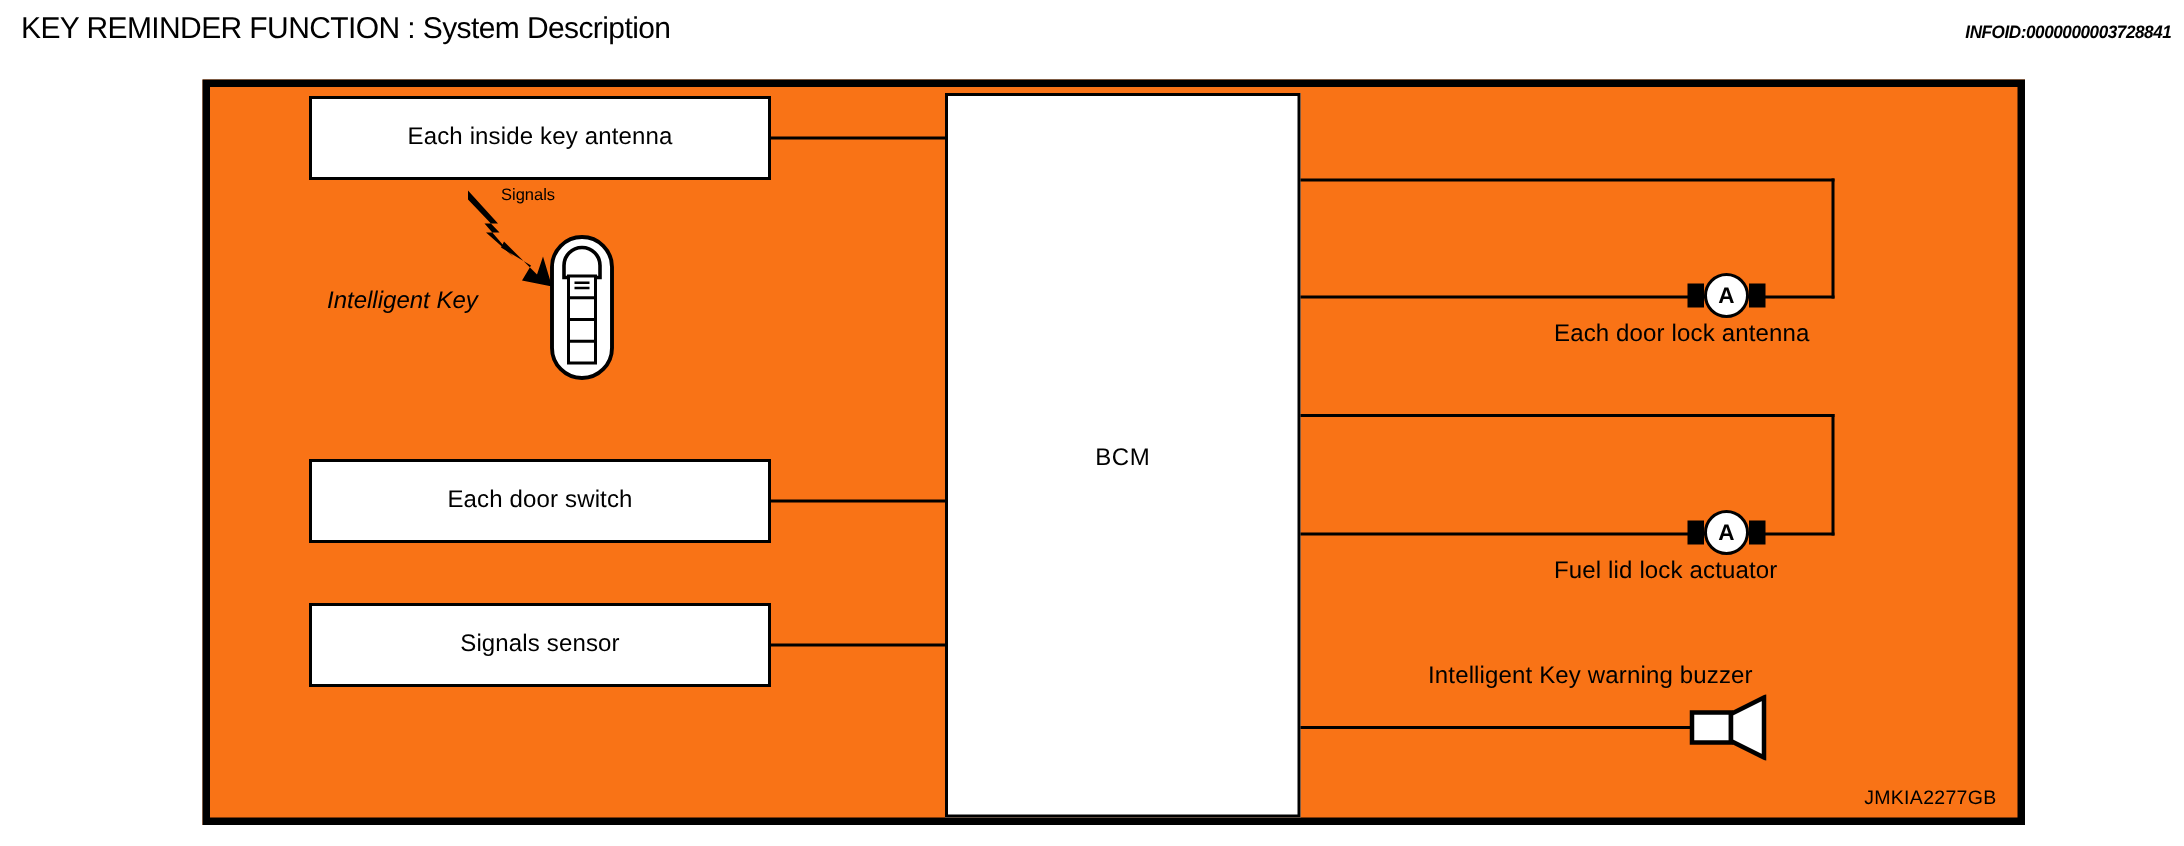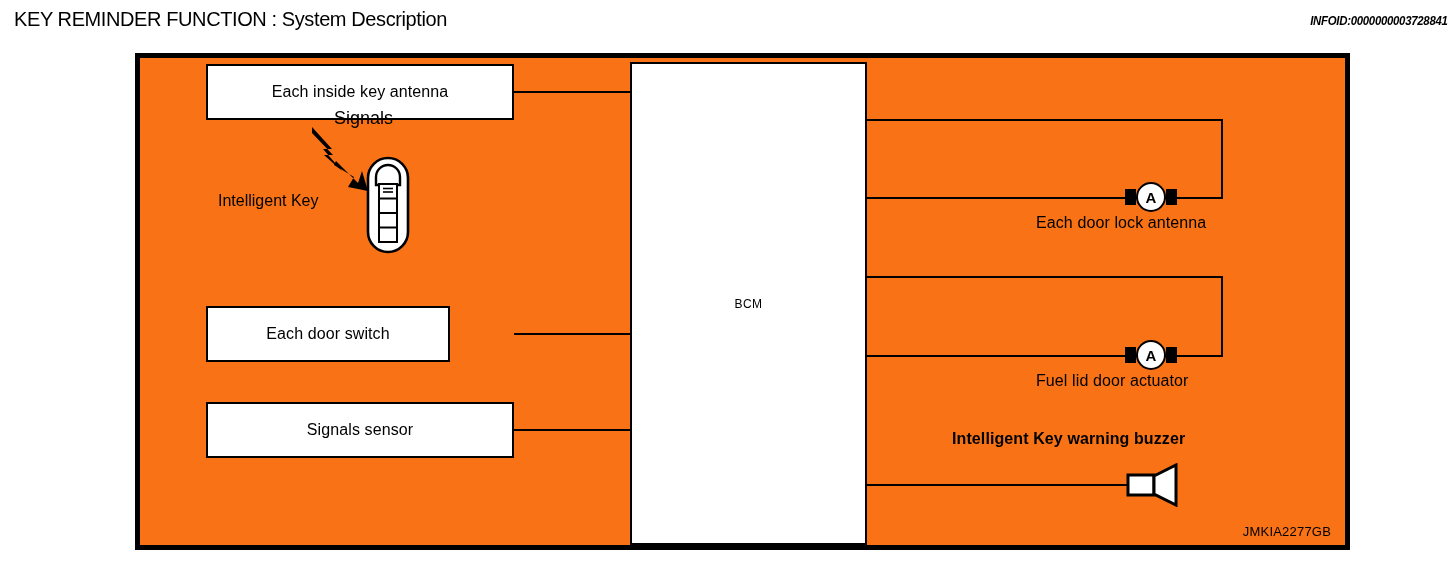--- a/index.html
+++ b/index.html
@@ -65,37 +65,37 @@
     background: #ffffff;
     display: flex;
     align-items: center;
     justify-content: center;
     font-size: 16px;
     letter-spacing: 0.1px;
     white-space: nowrap;
   }
 
   #box-inside-key-antenna { left: 66px;  top: 6px;   width: 308px; height: 56px; }
-  #box-door-switch        { left: 66px;  top: 248px; width: 244px; height: 56px; }
+  #box-door-switch        { left: 66px;  top: 248px; width: 308px; height: 56px; }
   #box-unlock-sensor      { left: 66px;  top: 344px; width: 308px; height: 56px; }
 
   #box-bcm {
     left: 490px;
     top: 4px;
     width: 237px;
     height: 483px;
     border: 2px solid #000000;
   }
   #bcm-label {
     position: absolute;
     left: 0;
     right: 0;
     top: 233px;
     text-align: center;
-    font-size: 12px;
+    font-size: 16px;
     letter-spacing: 0.4px;
   }
 
   
   .wire-h {
     position: absolute;
     height: 0;
     border-top: 2px solid #000000;
   }
   .wire-v {
@@ -159,44 +159,45 @@
 
   
   .output-label {
     position: absolute;
     font-size: 16px;
     white-space: nowrap;
     letter-spacing: 0.1px;
   }
   #label-door-lock-actuator { left: 896px; top: 156px; }
   #label-fuel-lid-actuator  { left: 896px; top: 314px; }
-  #label-buzzer             { left: 812px; top: 372px; font-weight: bold; }
+  #label-buzzer             { left: 812px; top: 384px; }
 
   
   #buzzer-icon {
     position: absolute;
     left: 986px;
     top: 405px;
     width: 60px;
     height: 44px;
   }
 
   
   #label-intelligent-key {
     position: absolute;
     left: 78px;
     top: 134px;
     font-size: 16px;
     white-space: nowrap;
+    font-style: italic;
   }
   #label-signals {
     position: absolute;
     left: 194px;
-    top: 50px;
-    font-size: 18px;
+    top: 66px;
+    font-size: 11px;
     white-space: nowrap;
   }
   #signal-arrow {
     position: absolute;
     left: 166px;
     top: 67px;
     width: 68px;
     height: 72px;
   }
   #key-fob {
@@ -282,21 +283,21 @@
     <div class="wire-h" id="wire-fl-top"></div>
     <div class="wire-v" id="wire-fl-right"></div>
     <div class="wire-h" id="wire-fl-bot"></div>
 
     <div class="actuator" id="actuator-fuel-lid">
       <span class="term term-left"></span>
       <span class="circle">A</span>
       <span class="term term-right"></span>
     </div>
 
-    <div class="output-label" id="label-fuel-lid-actuator">Fuel lid door actuator</div>
+    <div class="output-label" id="label-fuel-lid-actuator">Fuel lid lock actuator</div>
 
     <div class="wire-h" id="wire-buzzer"></div>
 
     <div class="output-label" id="label-buzzer">Intelligent Key warning buzzer</div>
 
     <svg id="buzzer-icon" viewBox="0 0 60 44" xmlns="http://www.w3.org/2000/svg">
       <rect x="2" y="12" width="26" height="20" fill="#ffffff" stroke="#000000" stroke-width="3"></rect>
       <polygon points="28,13 50,2 50,42 28,31" fill="#ffffff" stroke="#000000" stroke-width="3" stroke-linejoin="miter"></polygon>
     </svg>
 

